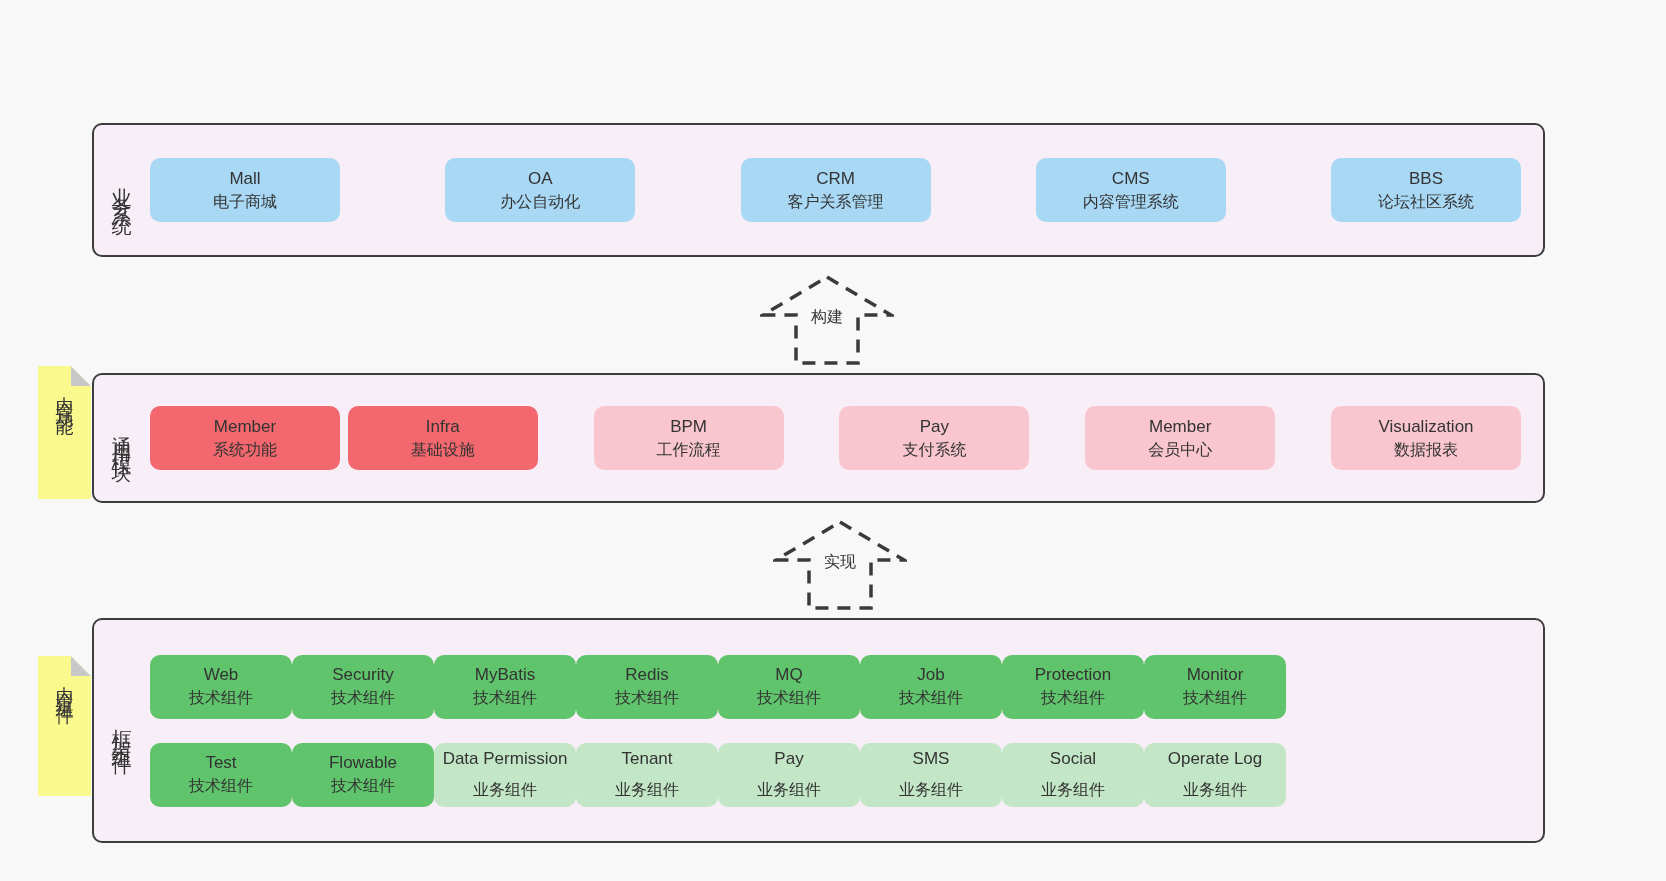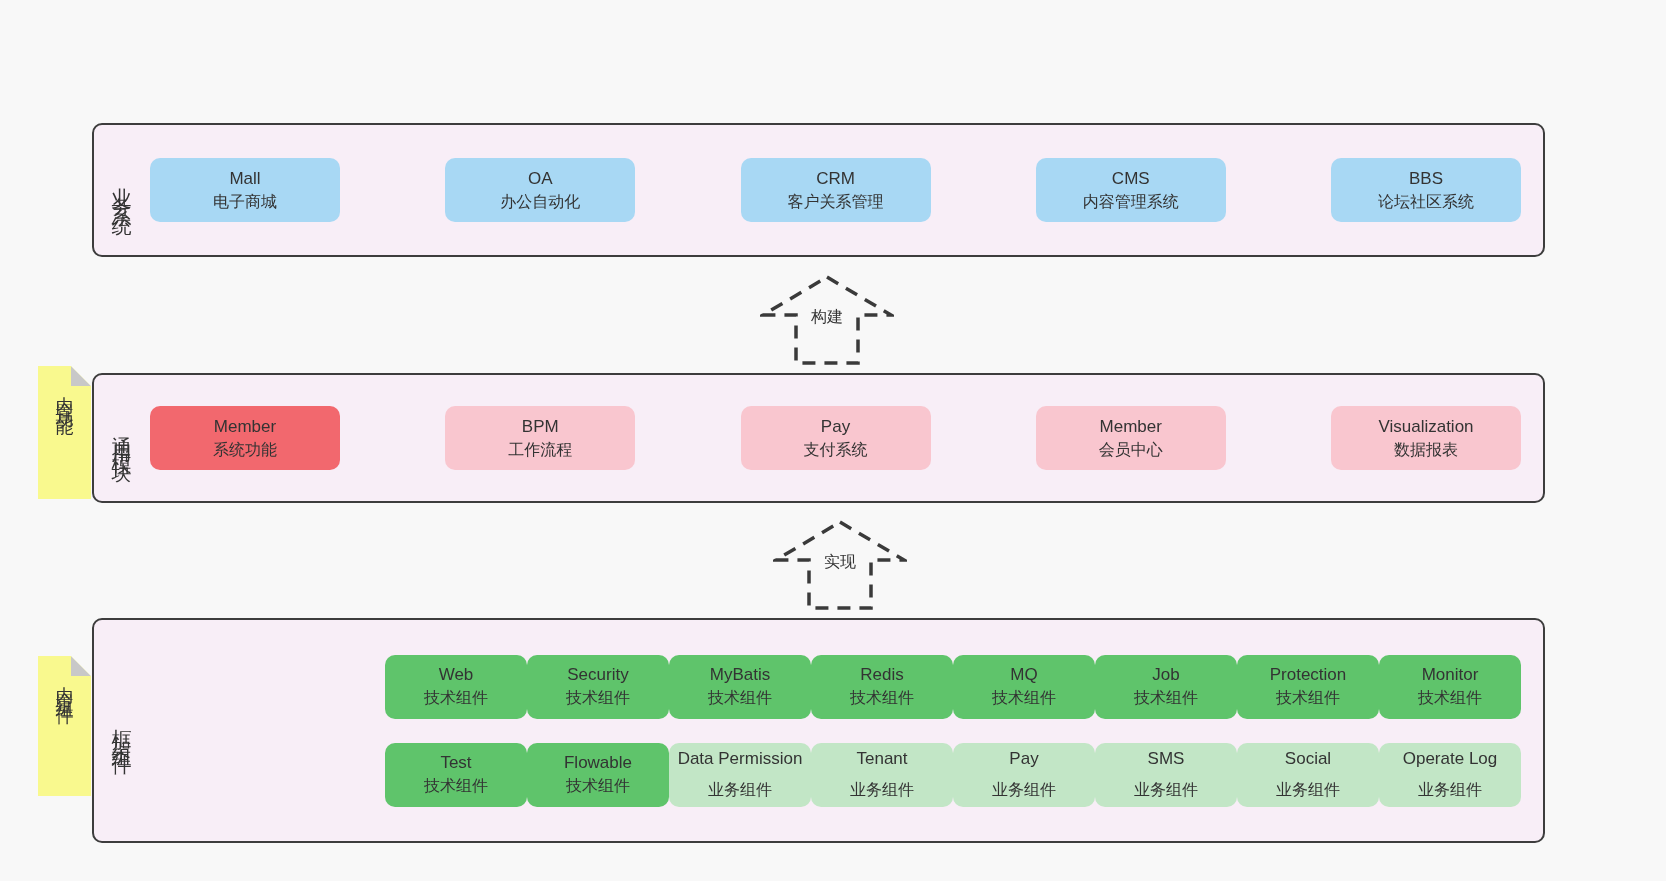--- a/index.html
+++ b/index.html
@@ -30,21 +30,21 @@
   .vlabel span {
     writing-mode:vertical-rl; text-orientation:upright;
     font-size:20px; letter-spacing:9px; line-height:1;
   }
 
   .boxes {
     position:absolute; left:56px; right:22px; top:0; bottom:0;
     display:flex; justify-content:space-between; align-items:center;
   }
   .boxes.two-rows { flex-direction:column; justify-content:center; align-items:stretch; gap:24px; }
-  .row { display:flex; justify-content:flex-end; width:100%; }
+  .row { display:flex; justify-content:flex-start; width:100%; }
 
   .box {
     height:64px; border-radius:10px;
     display:flex; flex-direction:column; align-items:center; justify-content:center;
     text-align:center; line-height:1.35;
   }
   .w-lg { width:190px; }
   .w-sm { width:142px; }
   .box .en { font-size:17px; }
   .box .zh { font-size:16px; }
@@ -141,20 +141,24 @@
 
 <div class="layer" id="layer-modules">
   <div class="vlabel">
     <span>通用模块</span>
   </div>
   <div class="boxes">
     <div class="box w-lg c-red">
       <div class="en">Member</div>
       <div class="zh">系统功能</div>
     </div>
+    <div class="box w-lg c-red">
+      <div class="en">Infra</div>
+      <div class="zh">基础设施</div>
+    </div>
     <div class="box w-lg c-pink">
       <div class="en">BPM</div>
       <div class="zh">工作流程</div>
     </div>
     <div class="box w-lg c-pink">
       <div class="en">Pay</div>
       <div class="zh">支付系统</div>
     </div>
     <div class="box w-lg c-pink">
       <div class="en">Member</div>

